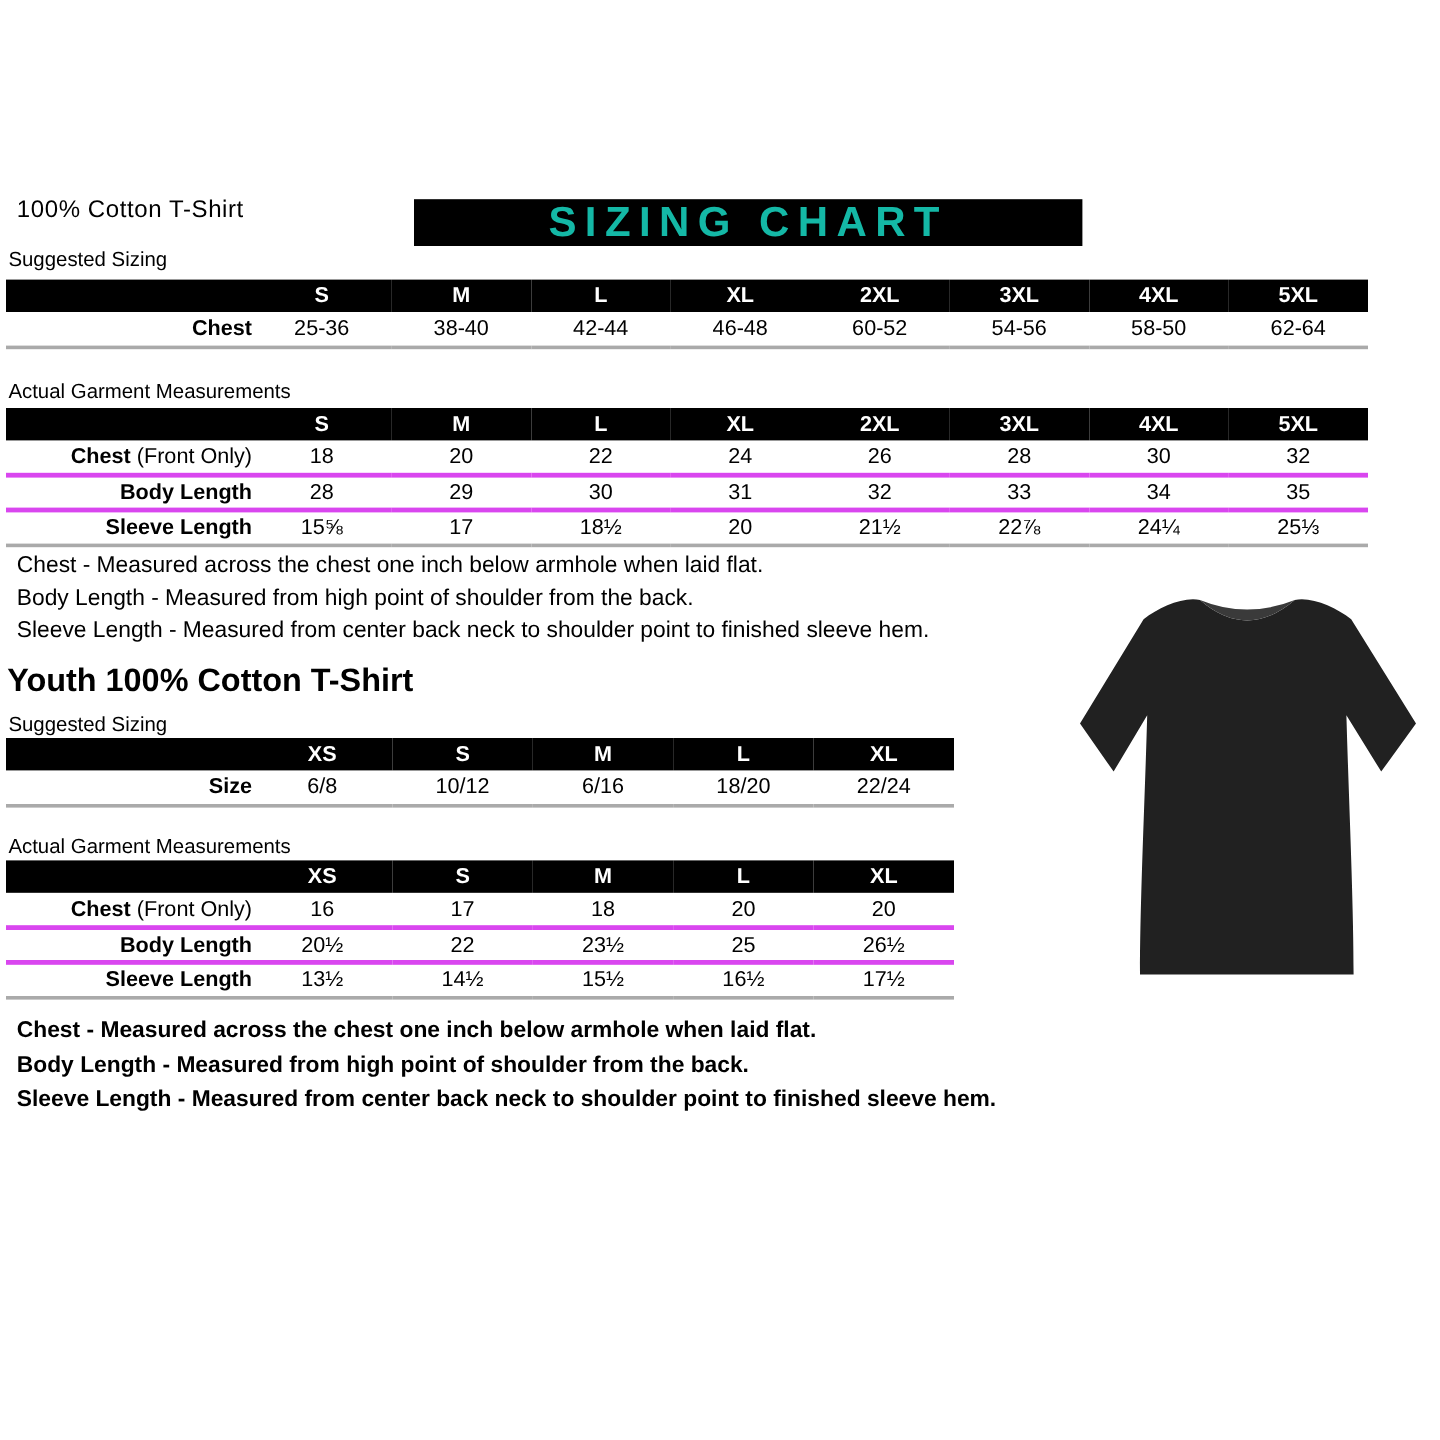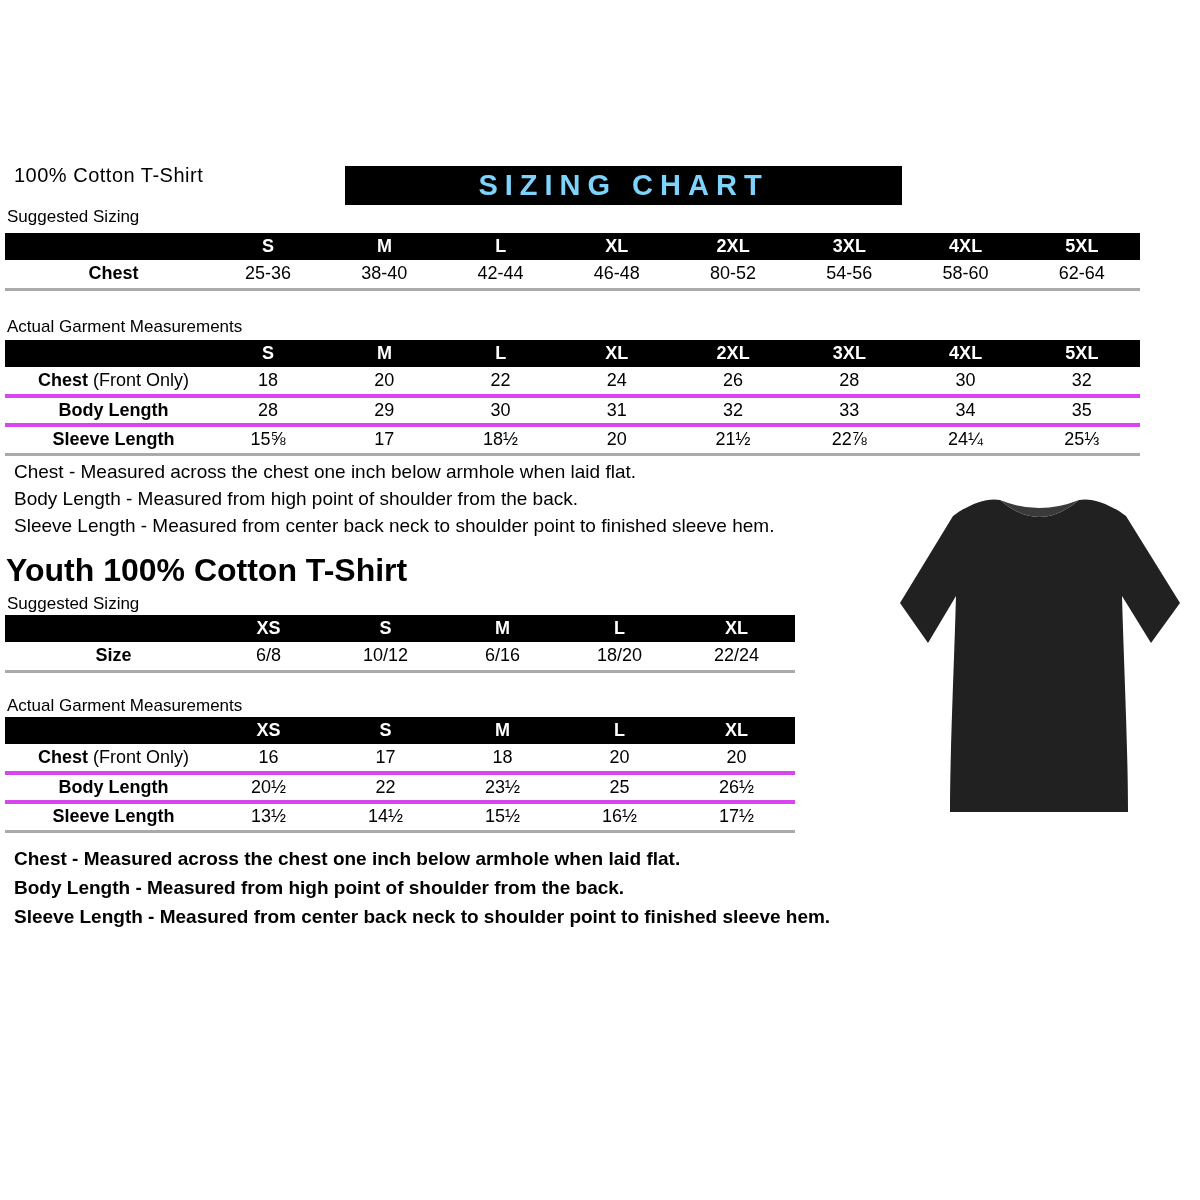--- a/index.html
+++ b/index.html
@@ -12,33 +12,33 @@
     overflow: hidden;
   }
   .abs { position: absolute; }
 
   .page-title {
     left: 14px; top: 164px;
     font-size: 20px; font-weight: 500; letter-spacing: 0.5px;
   }
   .banner {
     left: 345px; top: 166px; width: 557px; height: 39px;
-    background: #000; color: #7dd3fc;
-    font-size: 29px; font-weight: 800; letter-spacing: 7px;
+    background: #000; color: #14b8a6;
+    font-size: 35px; font-weight: 800; letter-spacing: 7px;
     text-align: center; line-height: 39px;
   }
   .section-label { font-size: 17px; font-weight: 400; }
   .lbl-adult-suggested { left: 7px; top: 207px; }
   .lbl-adult-actual   { left: 7px; top: 317px; }
   .lbl-youth-suggested{ left: 7px; top: 594px; }
   .lbl-youth-actual   { left: 7px; top: 696px; }
 
   .youth-title {
     left: 6px; top: 552px;
-    font-size: 32px; font-weight: 700;
+    font-size: 27px; font-weight: 700;
   }
 
   table.size-table {
     position: absolute;
     border-collapse: collapse;
     table-layout: fixed;
   }
   table.size-table col.label-col { width: 205px; }
   .t-adult-suggested { left: 5px; top: 233px; width: 1135px; }
   .t-adult-actual    { left: 5px; top: 340px; width: 1135px; }
@@ -50,21 +50,21 @@
     font-size: 18px; font-weight: 700;
     height: 27px; text-align: center; padding: 0;
   }
   table.size-table td {
     font-size: 18px; font-weight: 400;
     height: 29px; text-align: center; padding: 0;
     border-bottom: 4px solid #d946ef;
   }
   table.size-table tbody tr:last-child td { border-bottom: 3px solid #aaaaaa; }
   table.size-table td.label-col {
-    text-align: center; padding-left: 12px;
+    text-align: right; padding-left: 12px;
   }
   table.size-table td.label-col strong { font-weight: 700; }
 
   .notes { font-size: 19px; line-height: 27px; }
   .notes-adult { left: 14px; top: 458px; }
   .notes-youth { left: 14px; top: 844px; line-height: 29px; font-weight: 600; }
 
   .tshirt-wrap { left: 898px; top: 478px; width: 290px; height: 340px; }
   .tshirt-wrap svg { width: 100%; height: 100%; display: block; }
 </style>
@@ -92,23 +92,23 @@
         <th>5XL</th>
       </tr>
     </thead>
   <tbody>
       <tr>
         <td class="label-col"><strong>Chest</strong></td>
         <td>25-36</td>
         <td>38-40</td>
         <td>42-44</td>
         <td>46-48</td>
-        <td>80-52</td>
+        <td>60-52</td>
         <td>54-56</td>
-        <td>58-60</td>
+        <td>58-50</td>
         <td>62-64</td>
       </tr>
     </tbody>
 </table>
 
 <div class="abs section-label lbl-adult-actual">Actual Garment Measurements</div>
 <table class="size-table t-adult-actual" id="t-adult-actual">
   <colgroup>
       <col class="label-col">
     </colgroup>

